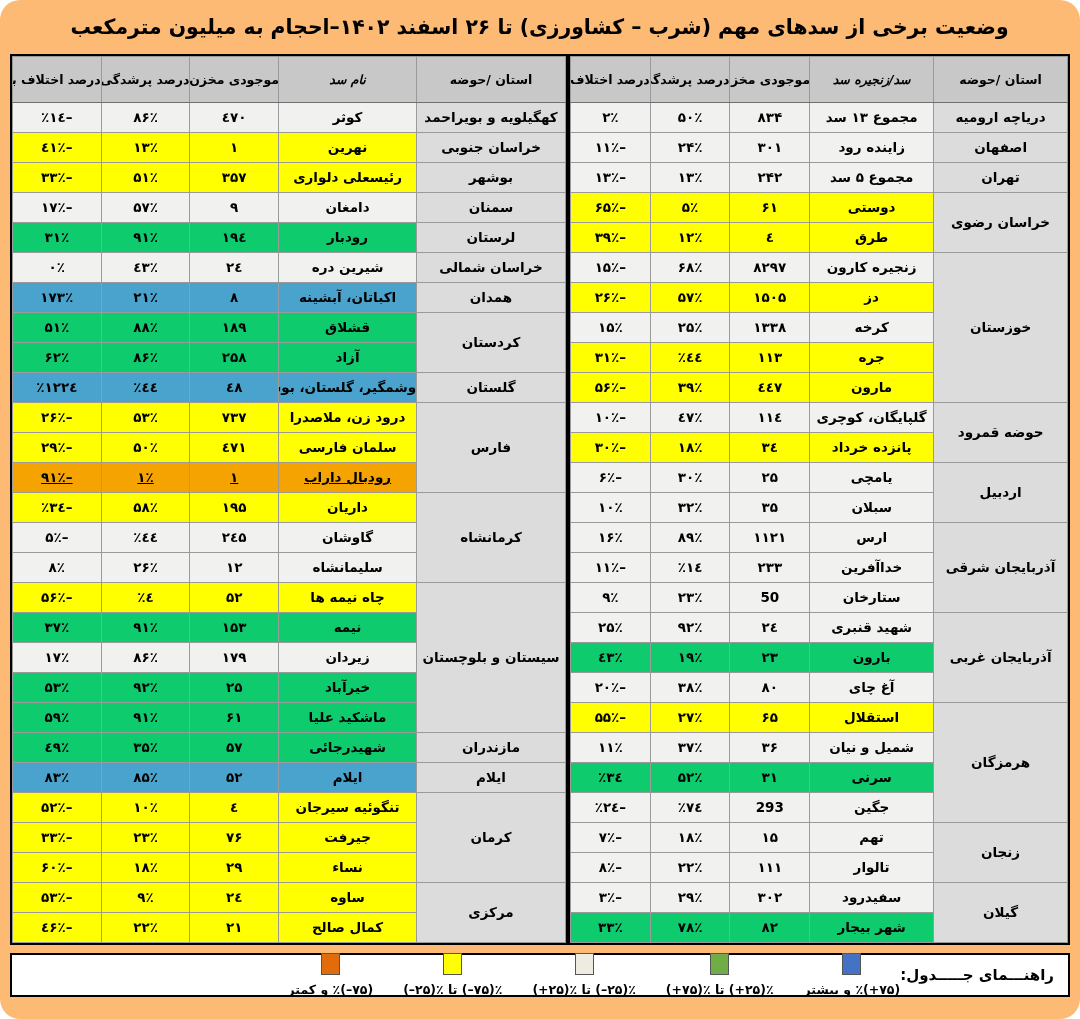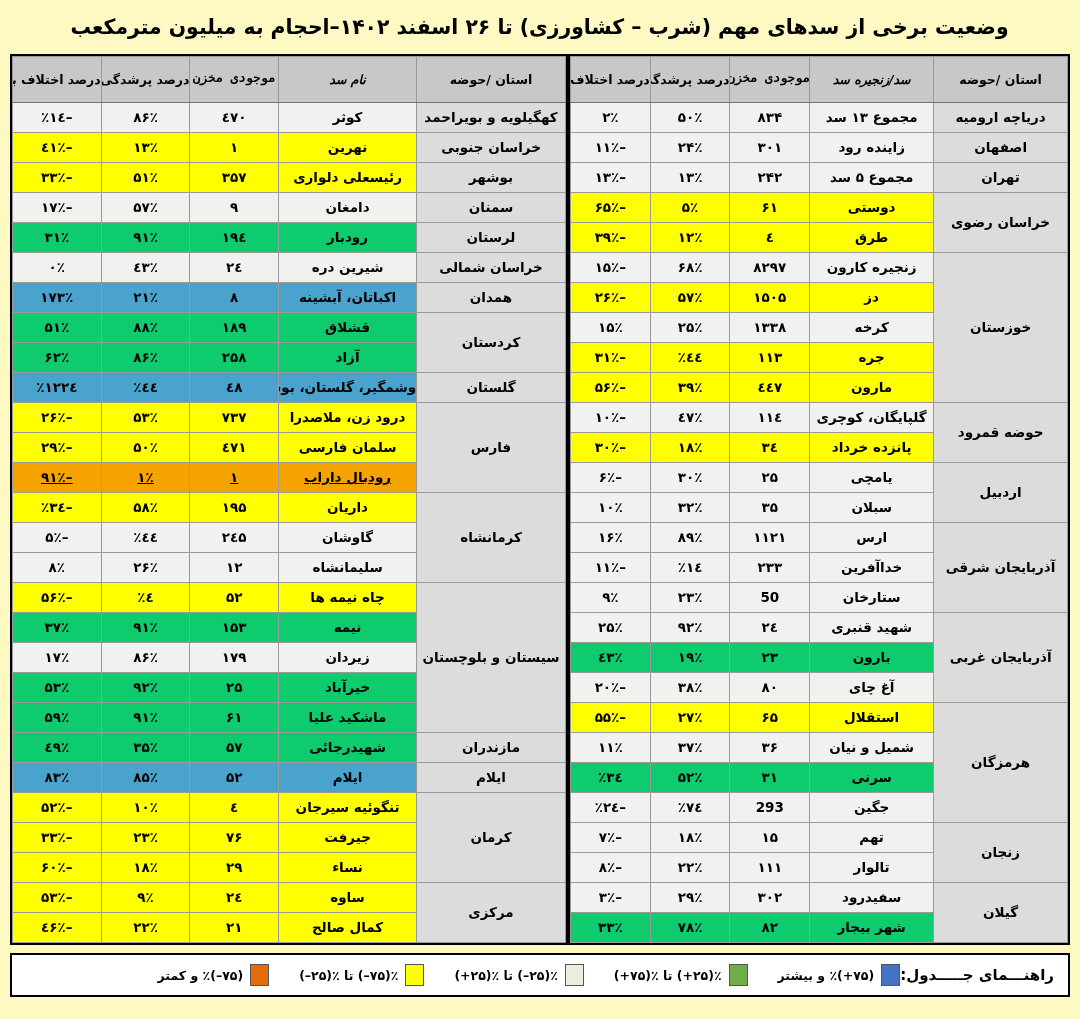--- a/index.html
+++ b/index.html
@@ -13,22 +13,23 @@
     height: 1019px;
     font-family: "DejaVu Sans", "Liberation Sans", sans-serif;
     direction: rtl;
     overflow: hidden;
   }
 
   #page {
     width: 1080px;
     height: 1019px;
     position: relative;
-    background: #fef9c3;
+    background: #fdba74;
     box-sizing: border-box;
+    border-radius: 20px;
   }
 
   
   .title-bar {
     width: 1080px;
     height: 54px;
     display: flex;
     align-items: center;
     justify-content: center;
     box-sizing: border-box;
@@ -84,21 +85,21 @@
   }
   table.dams thead th {
     background: #c8c8c8;
     height: 45px;
     font-size: 12.5px;
     border-bottom: 1px solid #707070;
   }
   
   .c-prov { width: 27%; }
   .c-dam  { width: 25%; font-style: italic; }
-  .c-vol  { width: 16%; font-family: Liberation Mono, monospace; }
+  .c-vol  { width: 16%; }
   .c-fill { width: 16%; }
   .c-diff { width: 16%; }
 
   td.prov {
     background: #dcdcdc;
     font-size: 13.5px;
   }
 
   
   .bg-blue   { background: #4aa3cc !important; }
@@ -123,21 +124,21 @@
   }
   .legend-title {
     font-size: 15px;
     font-weight: bold;
     color: #000;
     letter-spacing: 1px;
     white-space: nowrap;
   }
   .legend-item {
     display: flex;
-    flex-direction: row;
+    flex-direction: column;
     align-items: center;
     gap: 7px;
     margin-left: 30px;
     white-space: nowrap;
   }
   .legend-swatch {
     width: 17px;
     height: 20px;
     border: 1px solid #555;
     flex: none;

